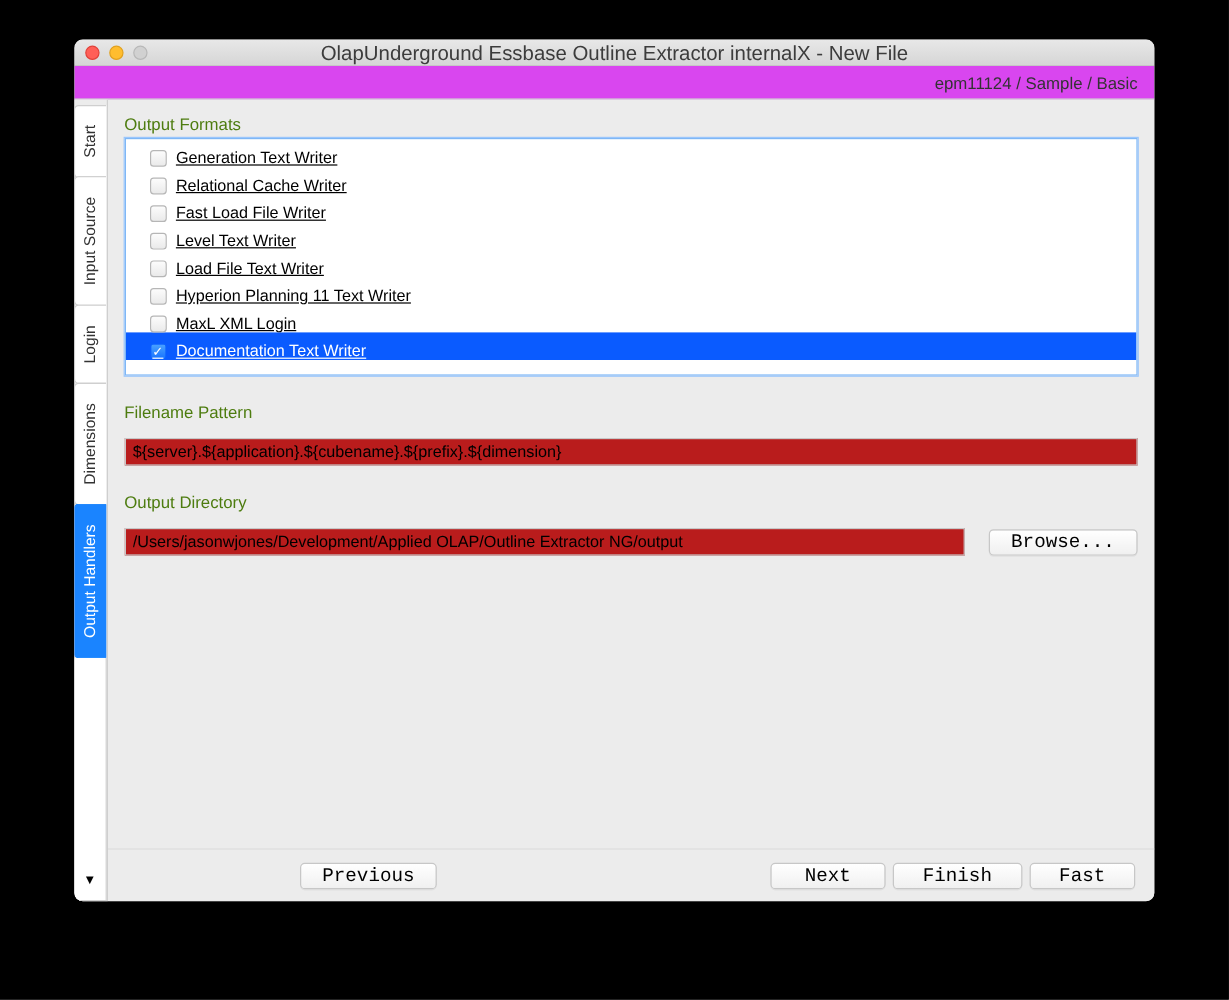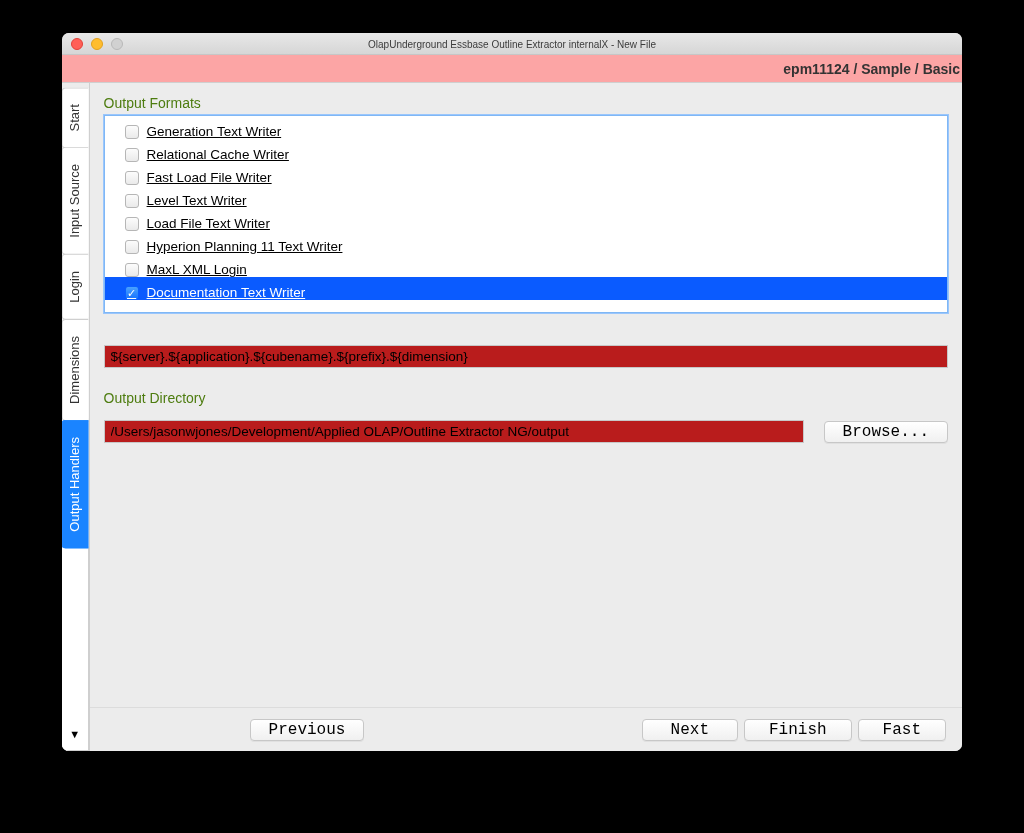--- a/index.html
+++ b/index.html
@@ -21,27 +21,26 @@
     align-items: center;
     background: linear-gradient(#e8e8e8,#d6d6d6);
     border-bottom: 1px solid #c6c6c6;
     position: relative;
   }
   .traffic { display: flex; gap: 8px; position: absolute; left: 9px; top: 5px; }
   .tl { width: 12px; height: 12px; border-radius: 50%; }
   .tl.red { background: #ff5f57; border: 0.5px solid #e14139; }
   .tl.yellow { background: #ffbd2e; border: 0.5px solid #e1a11f; }
   .tl.gray { background: #d1d1d1; border: 0.5px solid #b8b8b8; }
-  .title { flex: 1; text-align: center; font-size: 10px; padding-top: 2px; color: #3c3c3c; }
+  .title { flex: 1; text-align: center; font-size: 17px; padding-top: 2px; color: #3c3c3c; }
   .breadcrumb {
     height: 28px; display: flex; align-items: center; justify-content: flex-end;
-    padding-right: 2px; font-size: 14px; color: #333;
+    padding-right: 14px; font-size: 14px; color: #333;
     border-bottom: 1px solid #cfcfcf;
-    background: #fca5a5;
-    font-weight: bold;
+    background: #d946ef;
   }
   .body {
     flex: 1; display: flex; background: #ececec;
   }
   .sidetabs {
     width: 28px; display: flex; flex-direction: column;
     background: #ececec;
     border-right: 1px solid #cfcfcf;
     padding-top: 4px;
   }
@@ -206,20 +205,21 @@
           <span>MaxL XML Login</span>
         </div>
         <div class="list-row selected">
           <span class="chk">✓</span>
           <span>Documentation Text Writer</span>
         </div>
       </div>
 
       <div class="gap24"></div>
 
+      <div class="section-label">Filename Pattern</div>
       <div class="gap10"></div>
       <input class="field" type="text" value="${server}.${application}.${cubename}.${prefix}.${dimension}" style="">
 
       <div class="gap24"></div>
 
       <div class="section-label">Output Directory</div>
       <div class="gap10"></div>
       <div class="dirrow">
         <input class="field" type="text" value="/Users/jasonwjones/Development/Applied OLAP/Outline Extractor NG/output" style="">
         <button class="mac-btn">Browse...</button>

